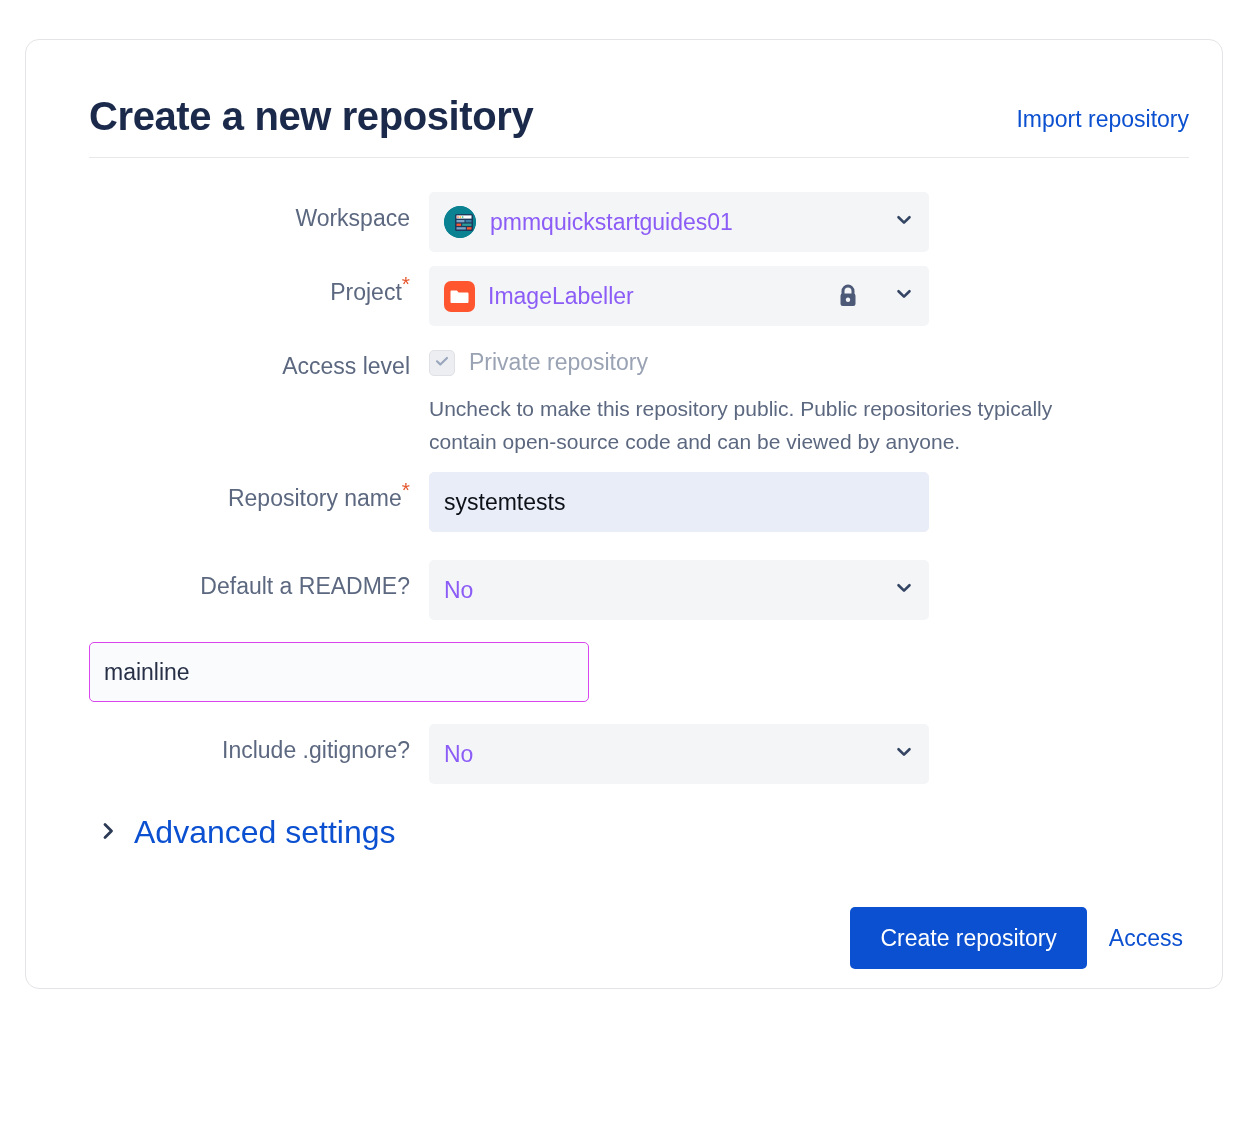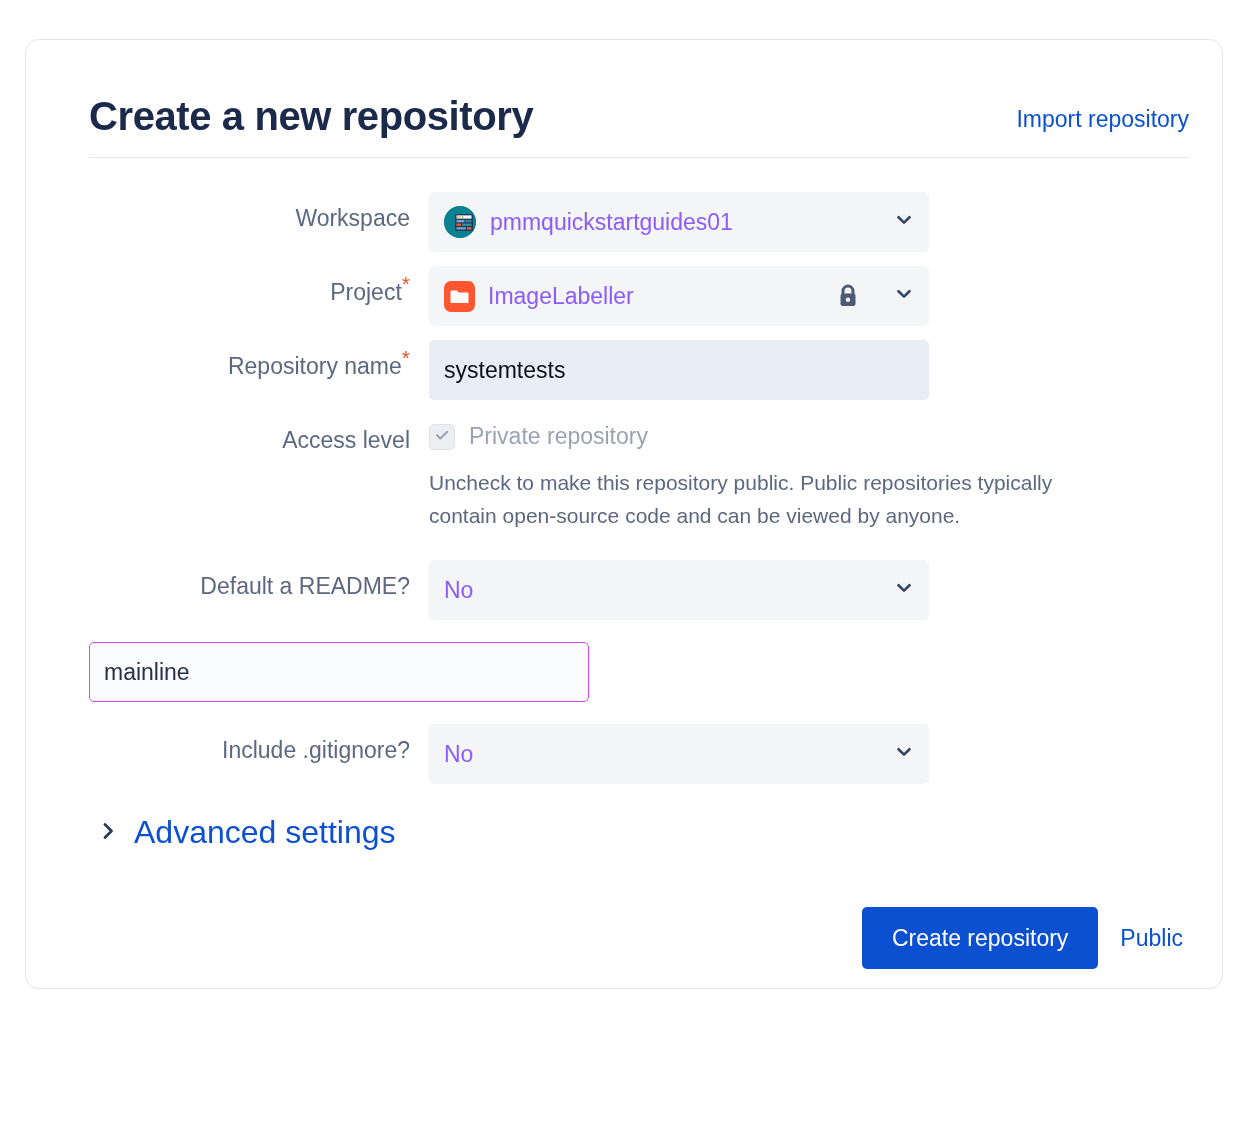--- a/index.html
+++ b/index.html
@@ -307,45 +307,45 @@
             <span class="chev">
               <svg width="20" height="20" viewBox="0 0 20 20">
                 <path d="M4.5 7.2 L10 12.6 L15.5 7.2" fill="none" stroke="#344563" stroke-width="2.6" stroke-linecap="round" stroke-linejoin="round"></path>
               </svg>
             </span>
           </div>
         </div>
       </div>
 
       <div class="row">
-        <div class="label">
-          <span>Repository name</span><span class="req">*</span>
-        </div>
-        <div class="field">
-          <input class="textinput focused" type="text" value="systemtests" style="">
-        </div>
-      </div>
-
-      <div class="row">
         <div class="label">Access level</div>
         <div class="field" style="max-width:700px;">
           <div class="checkrow">
             <span class="checkbox">
               <span>
                 <svg width="16" height="16" viewBox="0 0 16 16">
                   <path d="M3 8.3 L6.3 11.6 L13 4.9" fill="none" stroke="#9aa6bd" stroke-width="2.1" stroke-linecap="round" stroke-linejoin="round"></path>
                 </svg>
               </span>
             </span>
             <span class="check-label">Private repository</span>
           </div>
           <div class="helptext">Uncheck to make this repository public. Public repositories typically contain open-source code and can be viewed by anyone.</div>
         </div>
       </div>
 
+      <div class="row">
+        <div class="label">
+          <span>Repository name</span><span class="req">*</span>
+        </div>
+        <div class="field">
+          <input class="textinput focused" type="text" value="systemtests" style="">
+        </div>
+      </div>
+
       <div class="row" style="margin-top:28px;">
         <div class="label">Default a README?</div>
         <div class="field">
           <div class="select">
             <span class="select-text">No</span>
             <span class="chev">
               <svg width="20" height="20" viewBox="0 0 20 20">
                 <path d="M4.5 7.2 L10 12.6 L15.5 7.2" fill="none" stroke="#344563" stroke-width="2.6" stroke-linecap="round" stroke-linejoin="round"></path>
               </svg>
             </span>
@@ -379,17 +379,17 @@
             <path d="M4 4.5 L10.5 11 L4 17.5" fill="none" stroke="#2b3a55" stroke-width="2.8" stroke-linecap="round" stroke-linejoin="round"></path>
           </svg>
         </span>
         <span class="advanced-label">Advanced settings</span>
       </div>
 
     </div>
 
     <div class="footer">
       <button class="btn-primary">Create repository</button>
-      <button class="btn-link">Public</button>
+      <button class="btn-link">Access</button>
     </div>
 
   </div>
 </div>
 
 </body></html>

